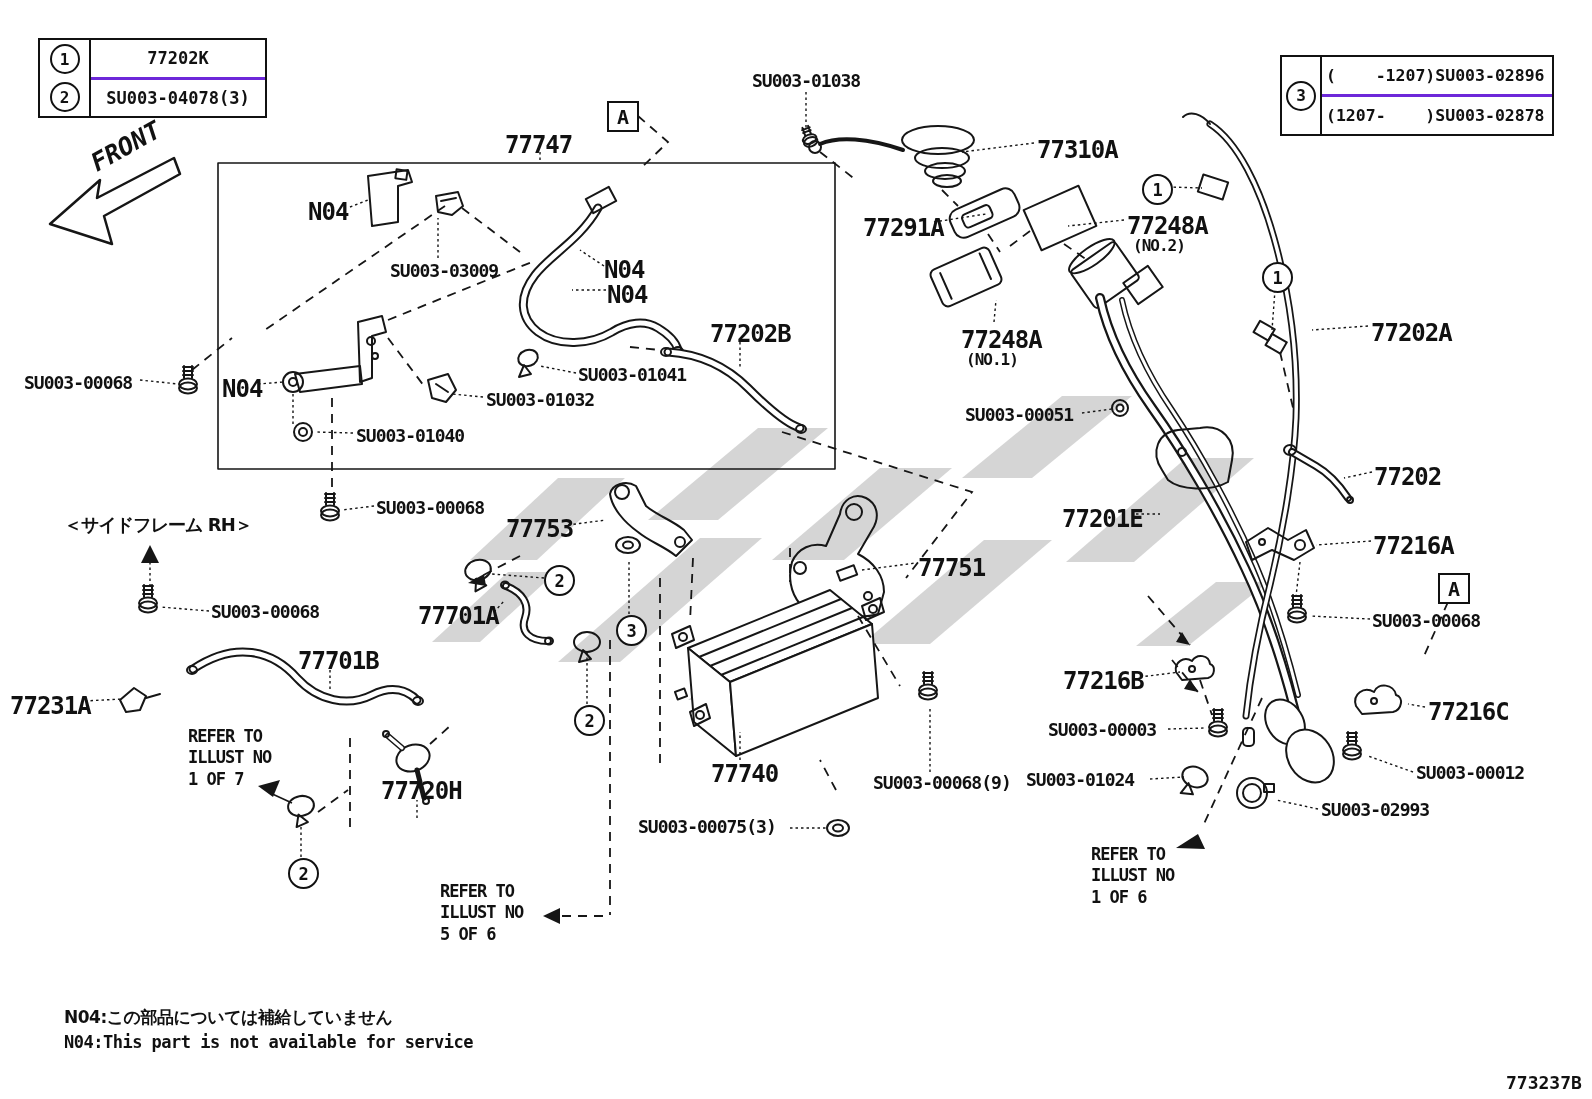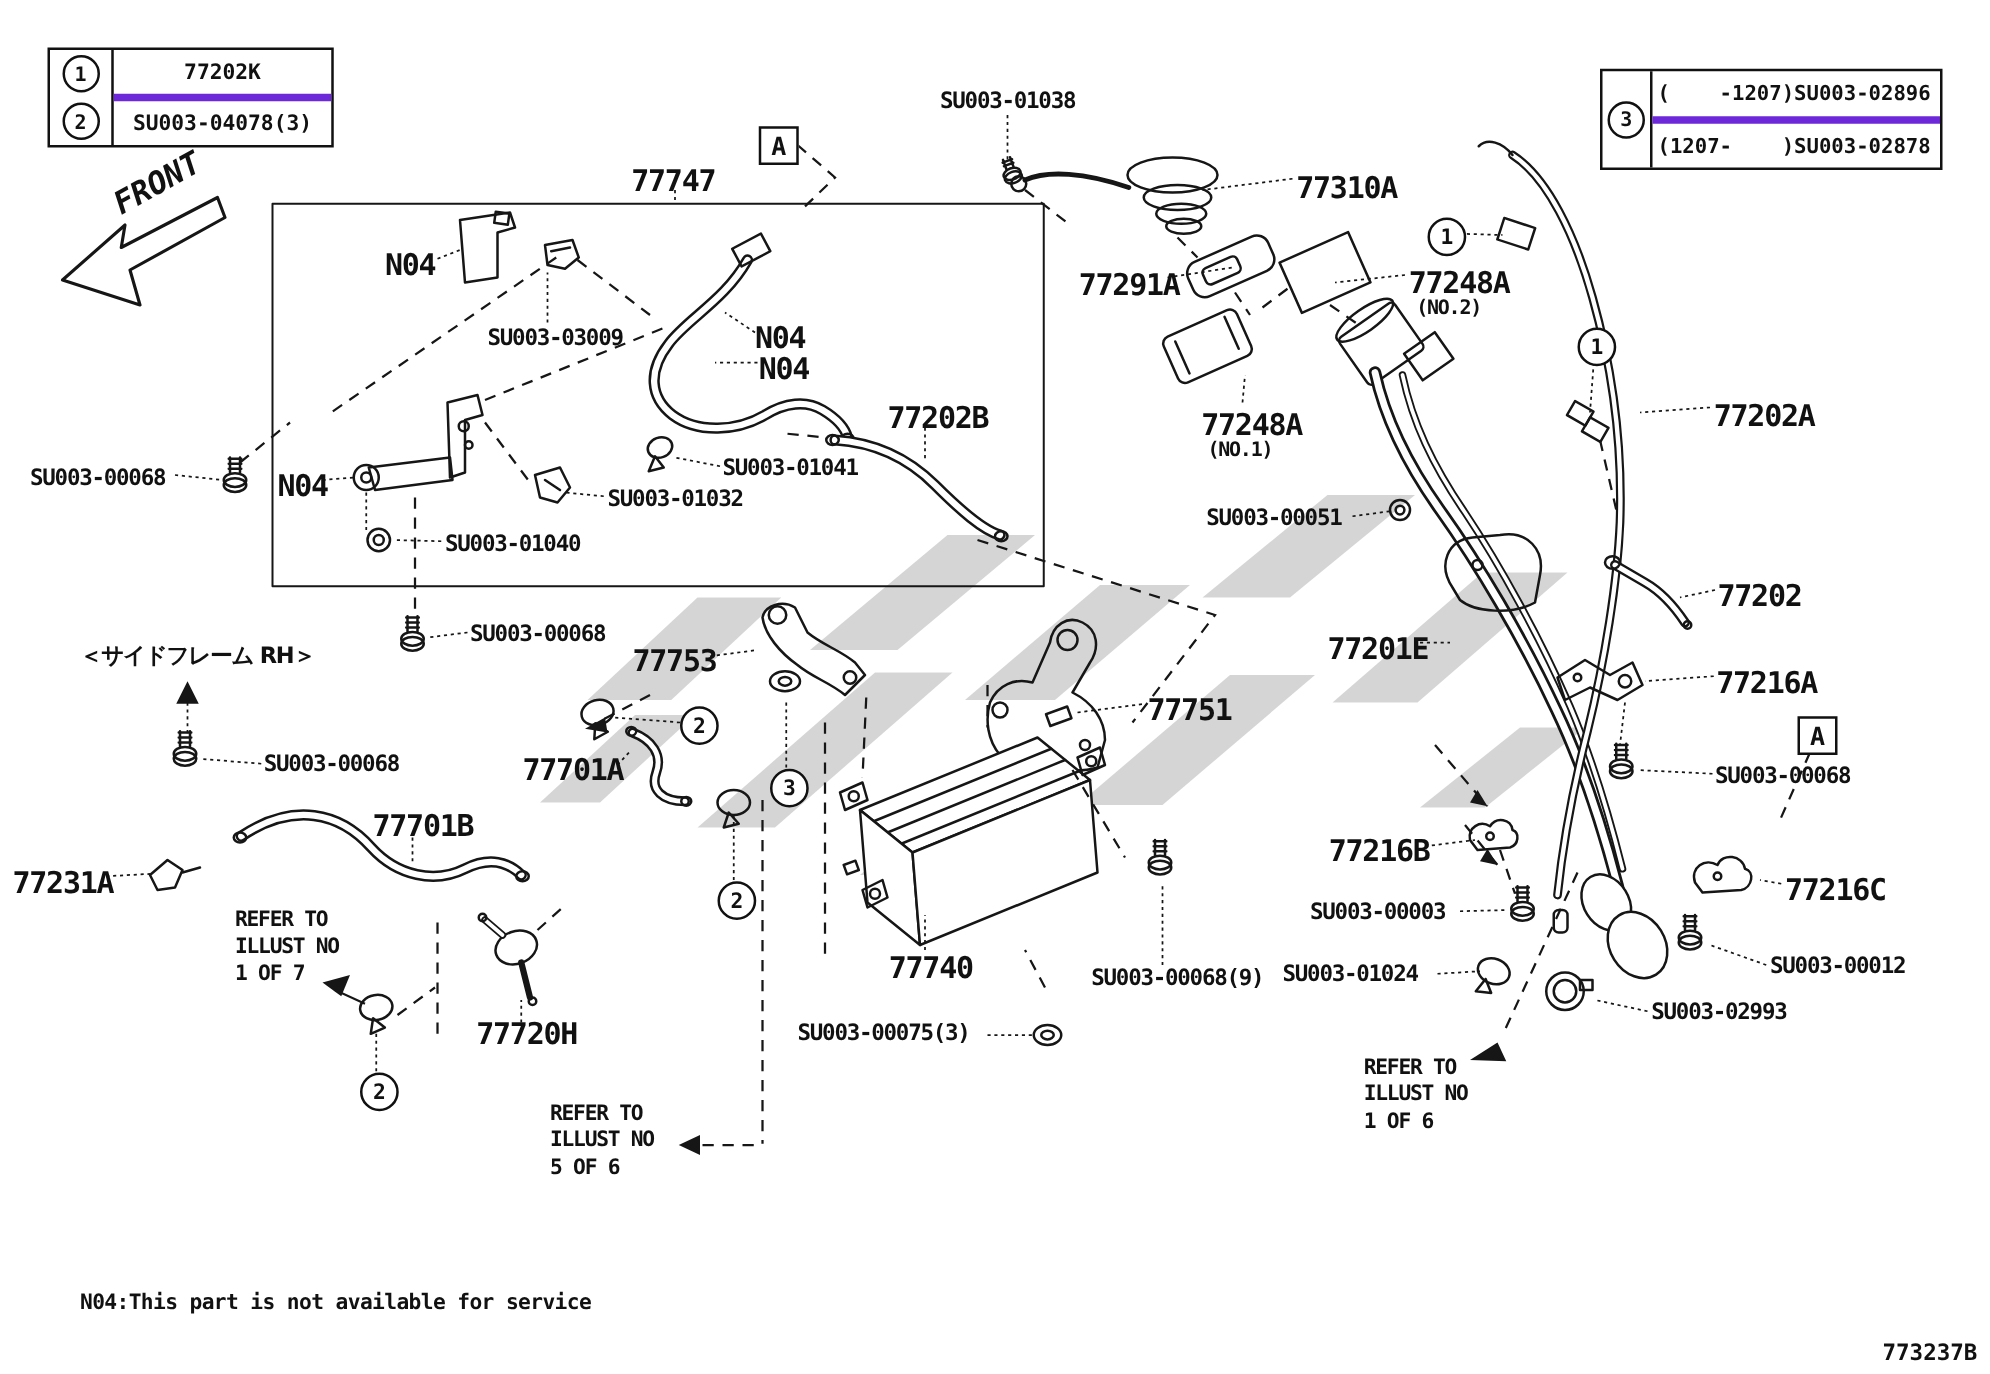--- a/index.html
+++ b/index.html
@@ -10,21 +10,21 @@
   .lbl.big{font-size:24px;}
   .lbl.sm{font-size:16px;}
   .callout{position:absolute;width:27px;height:27px;border:2px solid #111;border-radius:50%;
            display:flex;align-items:center;justify-content:center;font-weight:bold;font-size:17px;background:#fff;}
   .boxletter{position:absolute;width:28px;height:27px;border:2px solid #111;display:flex;align-items:center;
              justify-content:center;font-weight:bold;font-size:20px;background:#fff;}
   .legend{position:absolute;border:2px solid #111;display:flex;background:#fff;}
   .legend .refcol{border-right:2px solid #111;display:flex;flex-direction:column;align-items:center;justify-content:space-around;}
   .legend .rows{display:flex;flex-direction:column;flex:1;}
   .legend .row{flex:1;display:flex;align-items:center;justify-content:center;font-weight:bold;font-size:17px;}
-  .legend .row + .row{border-top:6px solid #6d28d9;text-align:center;}
+  .legend .row + .row{border-top:3px solid #6d28d9;text-align:center;}
   .legend .circ{width:26px;height:26px;border:2px solid #111;border-radius:50%;display:flex;align-items:center;
                 justify-content:center;font-weight:bold;font-size:16px;}
   .legend .range{white-space:pre;}
   #legendL{left:38px;top:38px;width:225px;height:76px;}
   #legendL .refcol{width:49px;}
   #legendR{left:1280px;top:55px;width:270px;height:77px;}
   #legendR .refcol{width:38px;justify-content:center;}
   #legendR .row{justify-content:flex-start;padding-left:4px;font-size:16.5px;}
   .note{position:absolute;font-weight:bold;font-size:17px;letter-spacing:-0.5px;}
   #docnum{position:absolute;left:1506px;top:1072px;font-weight:bold;font-size:18px;}
@@ -415,26 +415,27 @@
 ILLUST NO
 1 OF 7</div>
 <div class="lbl big" style="left:1063px;top:666px">77216B</div>
 <div class="lbl" style="left:1048px;top:719px">SU003-00003</div>
 <div class="lbl big" style="left:711px;top:759px">77740</div>
 <div class="lbl" style="left:873px;top:772px">SU003-00068(9)</div>
 <div class="lbl" style="left:1026px;top:769px">SU003-01024</div>
 <div class="lbl big" style="left:1428px;top:697px">77216C</div>
 <div class="lbl" style="left:1416px;top:762px">SU003-00012</div>
 <div class="lbl" style="left:1321px;top:799px">SU003-02993</div>
-<div class="lbl big" style="left:381px;top:812px">77720H</div>
+<div class="lbl big" style="left:381px;top:776px">77720H</div>
 <div class="lbl" style="left:638px;top:816px">SU003-00075(3)</div>
 <div class="lbl sm" style="left:1091px;top:844px;font-size:17px">REFER TO
 ILLUST NO
 1 OF 6</div>
 <div class="lbl sm" style="left:440px;top:881px;font-size:17px">REFER TO
 ILLUST NO
 5 OF 6</div>
 
+<div class="note" style="left:64px;top:1006px;font-family:'DejaVu Sans',sans-serif">N04:この部品については補給していません</div>
 <div class="note" style="left:64px;top:1032px">N04:This part is not available for service</div>
 
 <div id="docnum">773237B</div>
 
 </div>
 
 </body></html>

